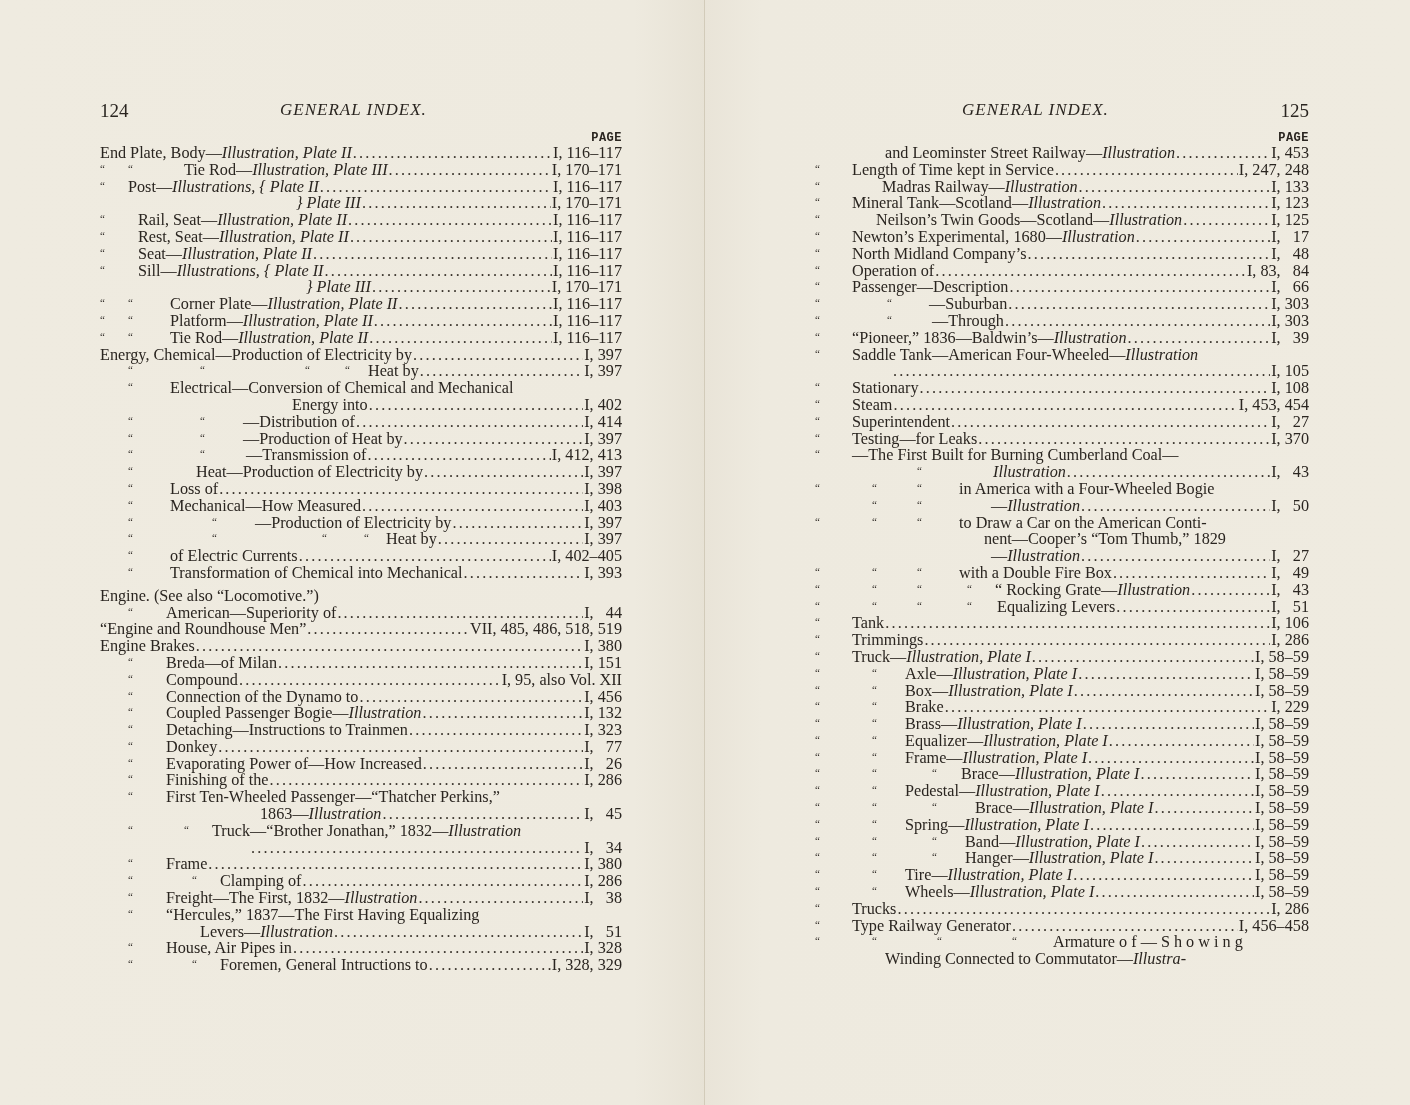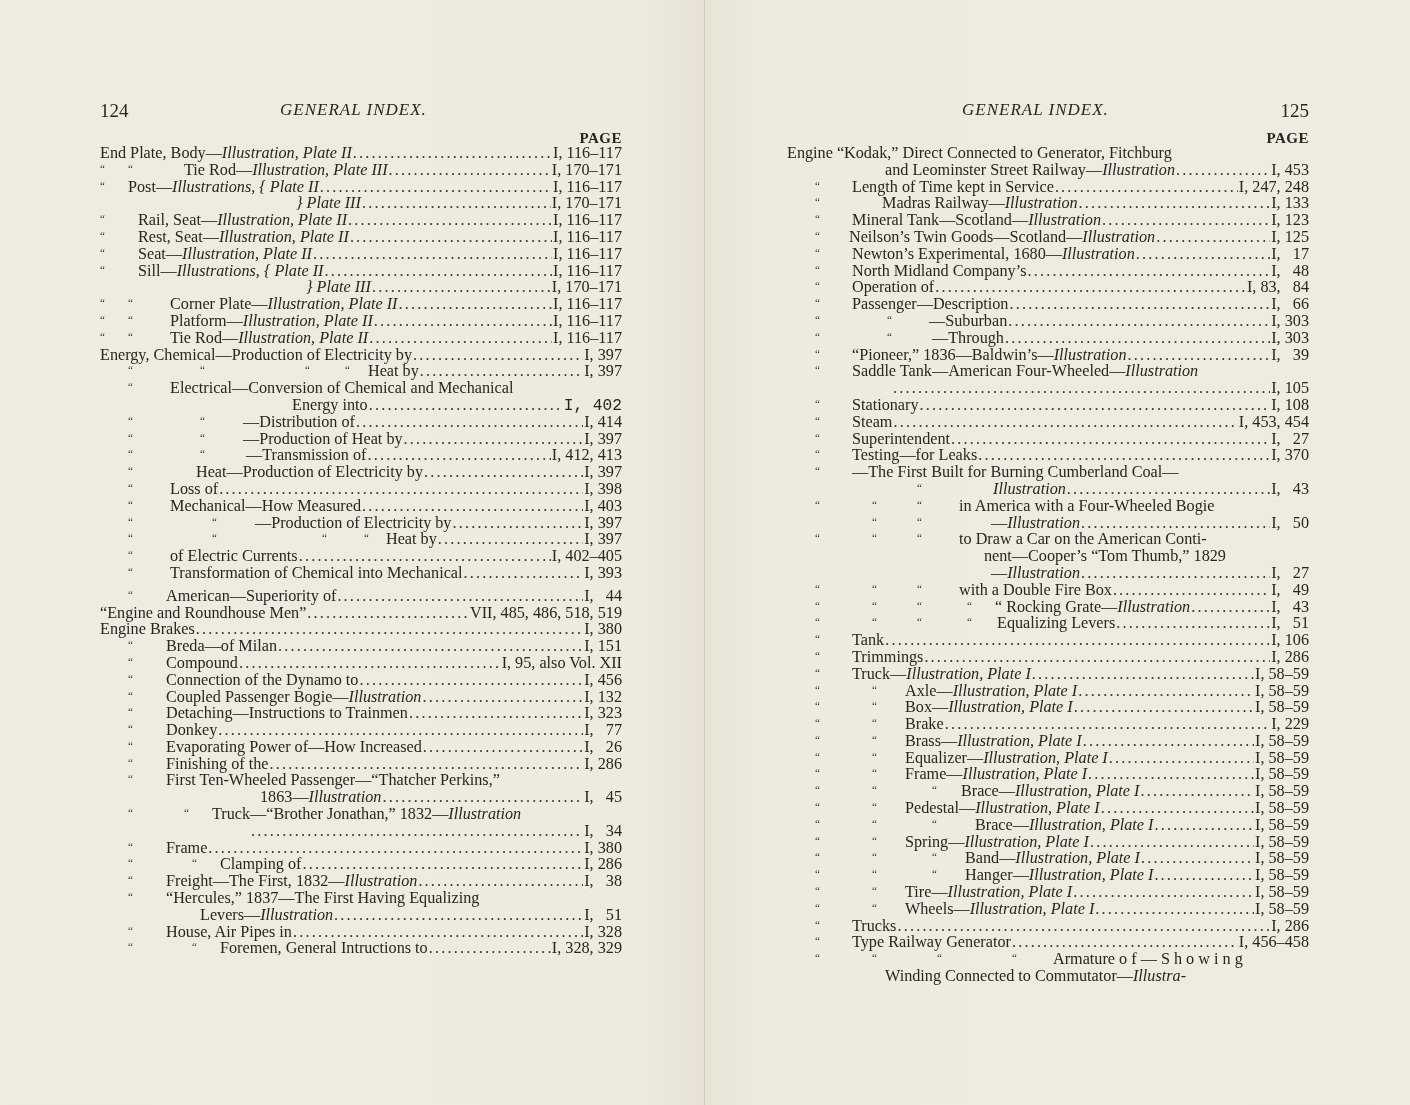--- a/index.html
+++ b/index.html
@@ -17,21 +17,21 @@
       background: linear-gradient(to right, #e9e4d8 0%, #eeeadf 8%, #efebe0 100%); }
     .gutter { position: absolute; left: 704px; top: 0; width: 1px; height: 1105px; background: #d2cbb9; }
 
     .running-head { position: absolute; top: 100px; height: 22px; font-size: 18px; }
     .running-head .folio { position: absolute; top: 0; font-size: 19px; }
     .running-head .title { position: absolute; top: 0; font-style: italic; letter-spacing: 1px; font-size: 17px; }
 
     .col { position: absolute; top: 132px; width: 522px; font-size: 16.2px; }
     .left-col { left: 100px; }
     .right-col { left: 787px; }
-    .page-label { text-align: right; font-size: 15px; letter-spacing: 0.5px; font-weight: bold; height: 13px; line-height: 13px; }
+    .page-label { text-align: right; font-size: 12px; letter-spacing: 0.5px; font-weight: bold; height: 13px; line-height: 13px; font-family: Liberation Mono, monospace; }
 
     .line { position: relative; height: 16.8px; line-height: 16.8px; white-space: nowrap; display: flex; align-items: baseline; }
     .line .ditto { position: absolute; font-size: 11px; top: -2px; }
     .line .text { position: relative; }
     .line .text i { font-style: italic; }
     .line .dots { flex: 1; overflow: hidden; margin: 0 1px; letter-spacing: 2.2px; color: #3a342c; }
     .line .dots::before { content: "....................................................................................................................................................................................."; }
     .line .ref { text-align: right; }
     .gap { height: 6px; }
   </style>
@@ -133,21 +133,21 @@
           <span class="dots"></span>
           <span class="ref" style="white-space: pre;">I, 397</span>
         </div>
         <div class="line">
           <span class="ditto" style="left: 28px;">“</span>
           <span class="text" style="margin-left: 70px;">Electrical—Conversion of Chemical and Mechanical</span>
         </div>
         <div class="line">
           <span class="text" style="margin-left: 192px;">Energy into</span>
           <span class="dots"></span>
-          <span class="ref" style="white-space: pre; font-family: Liberation Mono, monospace;">I, 402</span>
+          <span class="ref" style="white-space: pre;">I, 402</span>
         </div>
         <div class="line">
           <span class="ditto" style="left: 28px;">“</span>
           <span class="ditto" style="left: 100px;">“</span>
           <span class="text" style="margin-left: 143px;">—Distribution of</span>
           <span class="dots"></span>
           <span class="ref" style="white-space: pre;">I, 414</span>
         </div>
         <div class="line">
           <span class="ditto" style="left: 28px;">“</span>
@@ -203,20 +203,23 @@
           <span class="dots"></span>
           <span class="ref" style="white-space: pre;">I, 402–405</span>
         </div>
         <div class="line">
           <span class="ditto" style="left: 28px;">“</span>
           <span class="text" style="margin-left: 70px;">Transformation of Chemical into Mechanical</span>
           <span class="dots"></span>
           <span class="ref" style="white-space: pre;">I, 393</span>
         </div>
         <div class="gap"></div>
+        <div class="line">
+          <span class="text" style="margin-left: 0px;">Engine.   (See also “Locomotive.”)</span>
+        </div>
         <div class="line">
           <span class="ditto" style="left: 28px;">“</span>
           <span class="text" style="margin-left: 66px;">American—Superiority of</span>
           <span class="dots"></span>
           <span class="ref" style="white-space: pre;">I,   44</span>
         </div>
         <div class="line">
           <span class="text" style="margin-left: 0px;">“Engine and Roundhouse Men”</span>
           <span class="dots"></span>
           <span class="ref" style="white-space: pre;">VII, 485, 486, 518, 519</span>
@@ -337,23 +340,20 @@
       </div>
   </div>
   <div class="gutter"></div>
   <div class="page-right">
     <div class="running-head" style="left:82px; width:522px;">
       <span class="title" style="left:175px;">GENERAL INDEX.</span>
       <span class="folio" style="right:0;">125</span>
     </div>
     <div class="col right-col" id="right-col" style="left:82px;">
       <div class="page-label">PAGE</div>
-    <div class="line">
-          <span class="text" style="margin-left: 0px;">Engine “Kodak,” Direct Connected to Generator, Fitchburg</span>
-        </div>
         <div class="line">
           <span class="text" style="margin-left: 98px;">and Leominster Street Railway—<i>Illustration</i></span>
           <span class="dots"></span>
           <span class="ref" style="white-space: pre;">I, 453</span>
         </div>
         <div class="line">
           <span class="ditto" style="left: 28px;">“</span>
           <span class="text" style="margin-left: 65px;">Length of Time kept in Service</span>
           <span class="dots"></span>
           <span class="ref" style="white-space: pre;">I, 247, 248</span>
@@ -365,21 +365,21 @@
           <span class="ref" style="white-space: pre;">I, 133</span>
         </div>
         <div class="line">
           <span class="ditto" style="left: 28px;">“</span>
           <span class="text" style="margin-left: 65px;">Mineral Tank—Scotland—<i>Illustration</i></span>
           <span class="dots"></span>
           <span class="ref" style="white-space: pre;">I, 123</span>
         </div>
         <div class="line">
           <span class="ditto" style="left: 28px;">“</span>
-          <span class="text" style="margin-left: 62px;">Neilson’s Twin Goods—Scotland—<i>Illustration</i></span>
+          <span class="text" style="margin-left: 89px;">Neilson’s Twin Goods—Scotland—<i>Illustration</i></span>
           <span class="dots"></span>
           <span class="ref" style="white-space: pre;">I, 125</span>
         </div>
         <div class="line">
           <span class="ditto" style="left: 28px;">“</span>
           <span class="text" style="margin-left: 65px;">Newton’s Experimental, 1680—<i>Illustration</i></span>
           <span class="dots"></span>
           <span class="ref" style="white-space: pre;">I,   17</span>
         </div>
         <div class="line">

